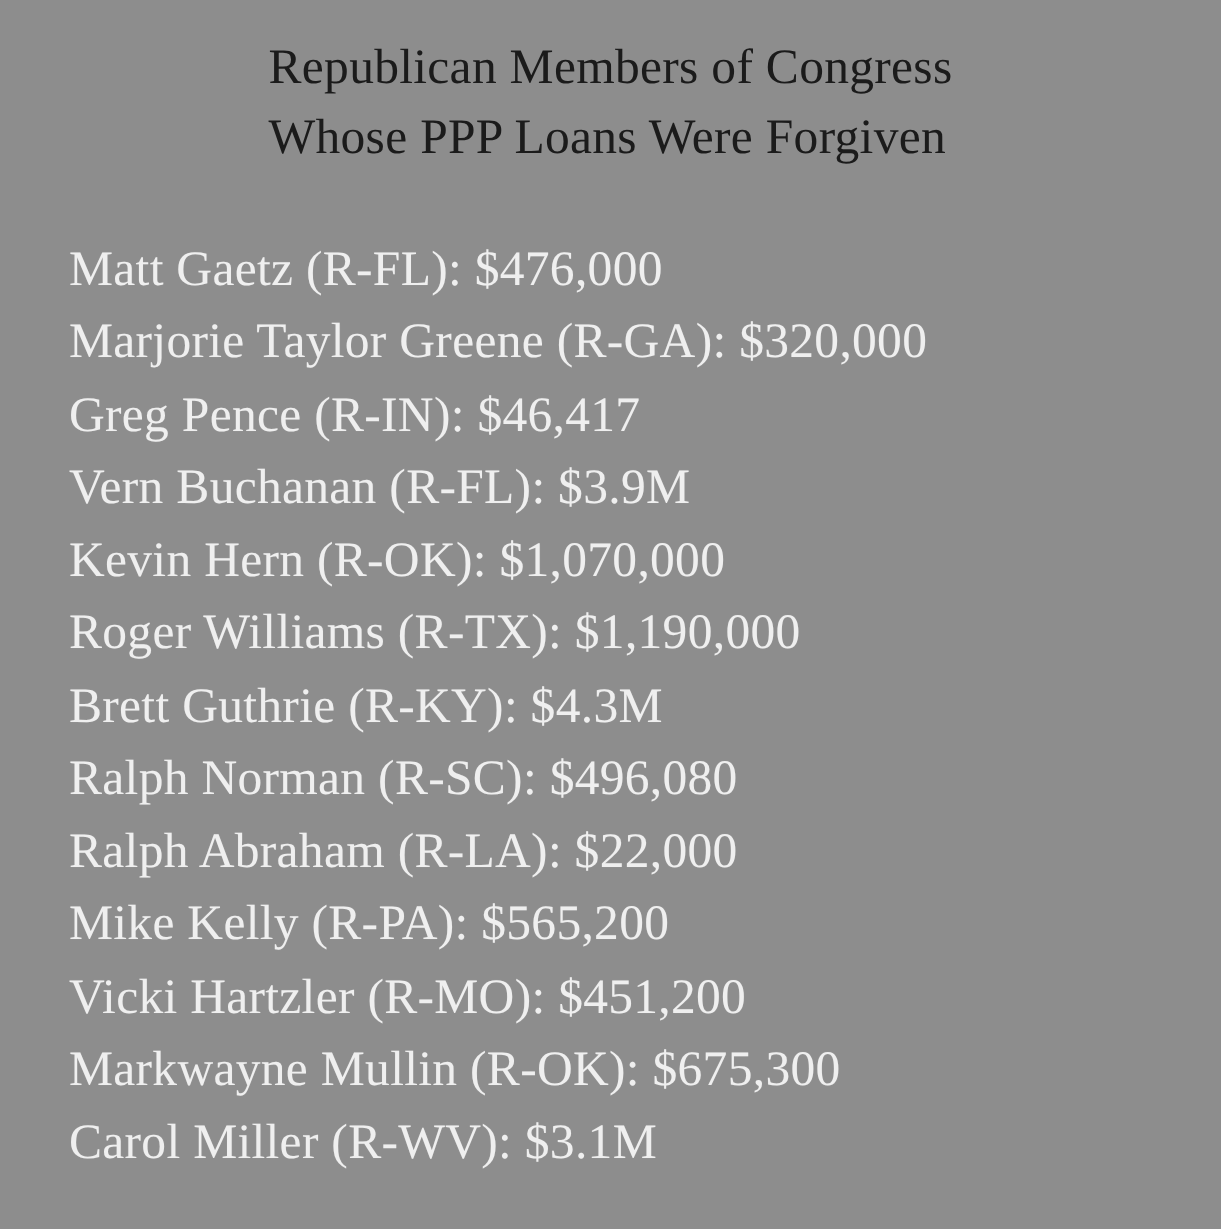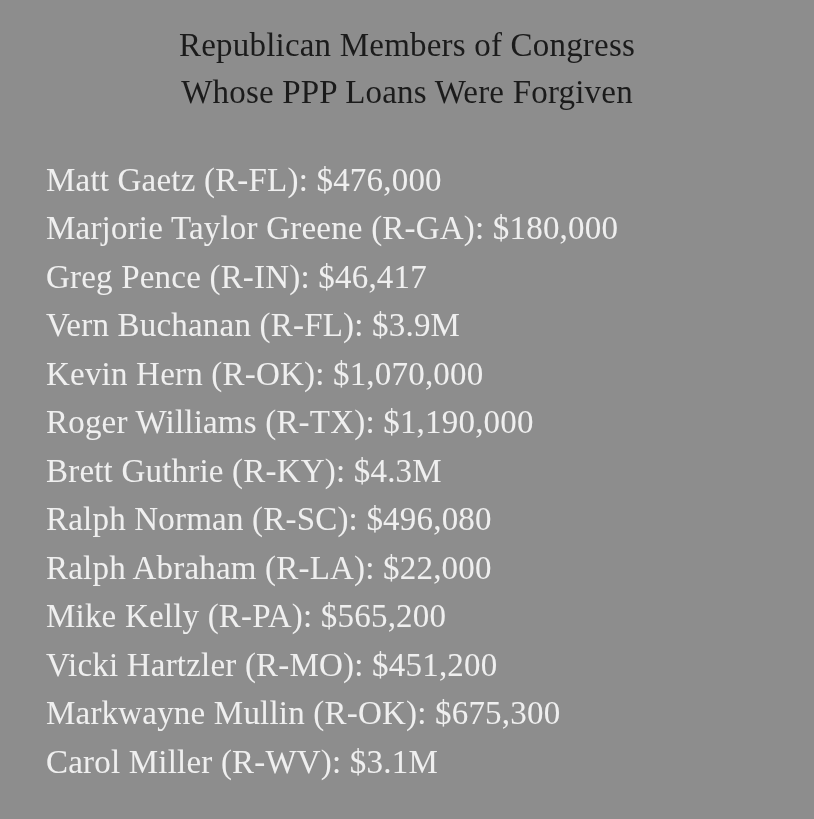--- a/index.html
+++ b/index.html
@@ -16,35 +16,33 @@
   .card {
     width: 814px;
     height: 819px;
     box-sizing: border-box;
     padding: 22px 34px 0 34px;
     display: flex;
     flex-direction: column;
     align-items: center;
   }
   .title-block {
-    text-align: center;
     color: #1b1b1b;
-    margin-bottom: 16px;
+    margin-bottom: 40px;
   }
   .title-line {
     font-size: 33px;
     line-height: 1.42;
     letter-spacing: 0.2px;
     white-space: nowrap;
   }
   .list {
     width: 100%;
     padding-left: 12px;
     box-sizing: border-box;
-    margin-top: 24px;
   }
   .entry {
     color: #efefef;
     font-size: 33px;
     line-height: 1.47;
     letter-spacing: 0.2px;
     white-space: nowrap;
     text-shadow: 0 0 1px rgba(255,255,255,0.15);
   }
 </style>
@@ -53,21 +51,21 @@
 
 <div class="card">
 
   <div class="title-block">
     <div class="title-line">Republican Members of Congress</div>
     <div class="title-line">Whose PPP Loans Were Forgiven</div>
   </div>
 
   <div class="list">
     <div class="entry">Matt Gaetz (R-FL): $476,000</div>
-    <div class="entry">Marjorie Taylor Greene (R-GA): $180,000</div>
+    <div class="entry">Marjorie Taylor Greene (R-GA): $320,000</div>
     <div class="entry">Greg Pence (R-IN): $46,417</div>
     <div class="entry">Vern Buchanan (R-FL): $3.9M</div>
     <div class="entry">Kevin Hern (R-OK): $1,070,000</div>
     <div class="entry">Roger Williams (R-TX): $1,190,000</div>
     <div class="entry">Brett Guthrie (R-KY): $4.3M</div>
     <div class="entry">Ralph Norman (R-SC): $496,080</div>
     <div class="entry">Ralph Abraham (R-LA): $22,000</div>
     <div class="entry">Mike Kelly (R-PA): $565,200</div>
     <div class="entry">Vicki Hartzler (R-MO): $451,200</div>
     <div class="entry">Markwayne Mullin (R-OK): $675,300</div>

